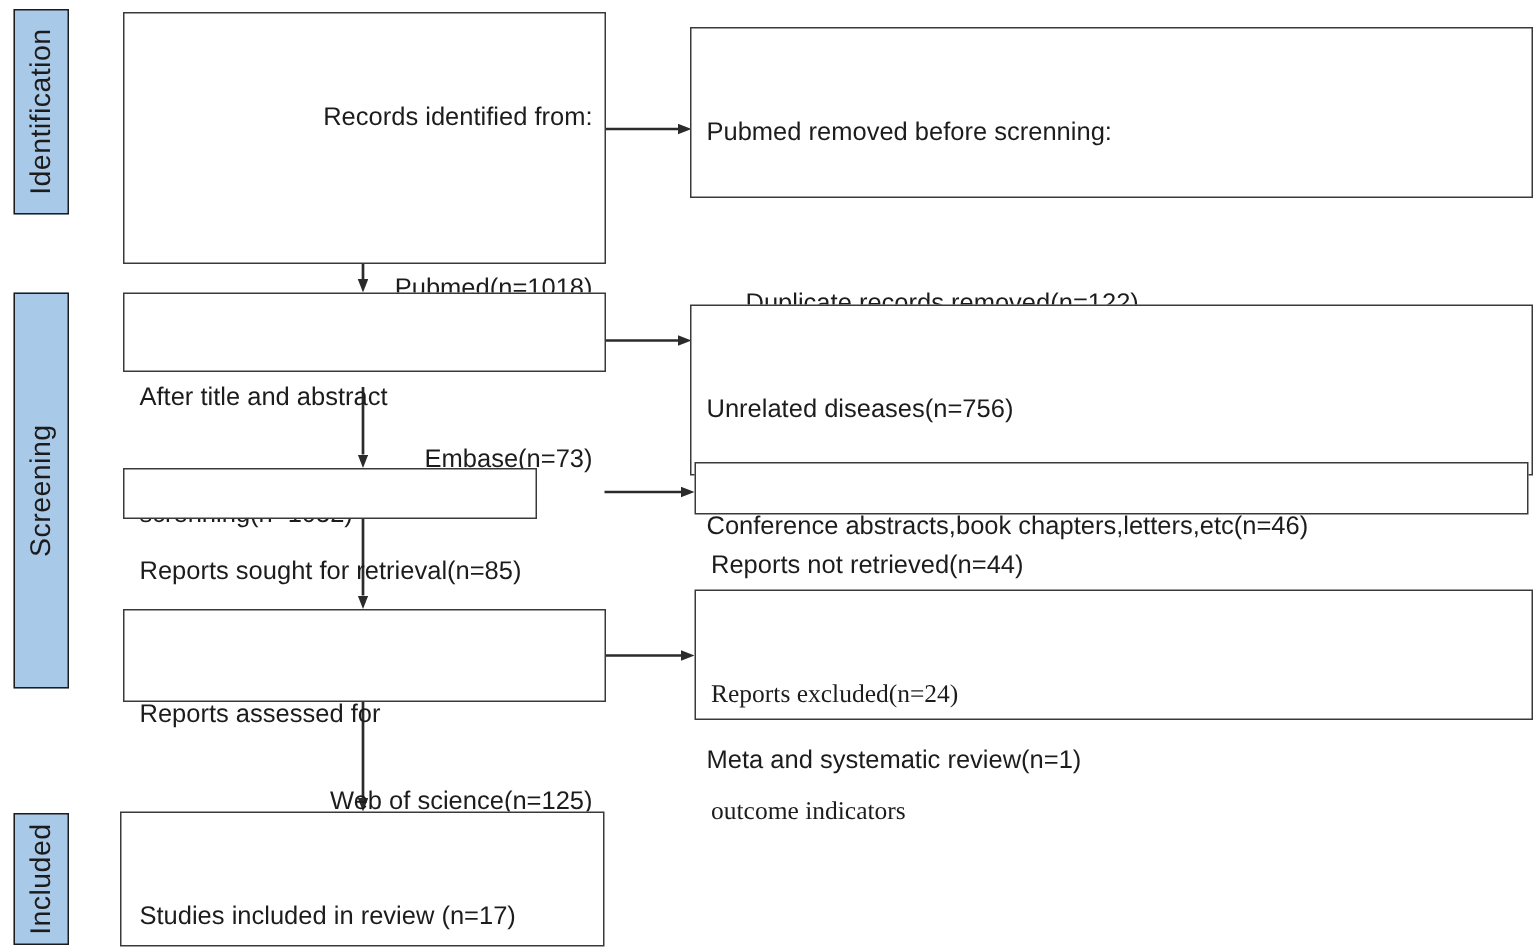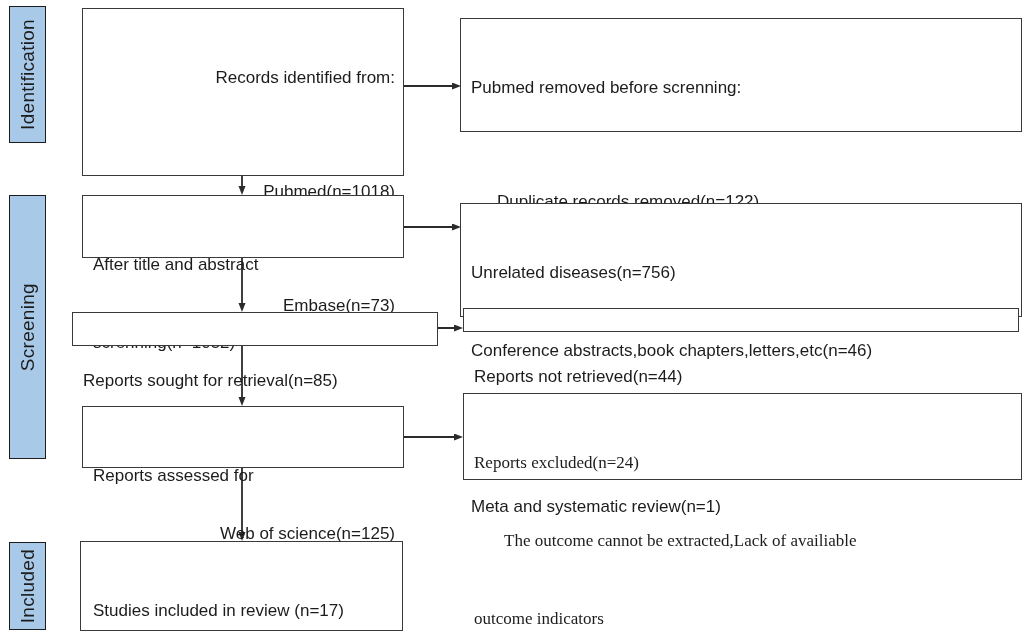--- a/index.html
+++ b/index.html
@@ -49,24 +49,24 @@
     font-size: 17px;
     line-height: 26px;
     padding: 4px 8px 0 10px;
     white-space: pre-wrap;
   }
   .box .indent { padding-left: 26px; margin-top: 36px; }
   .box .first-indent { text-indent: 30px; }
 
   #box-records-identified { left: 82px;  top: 8px;   width: 322px; height: 168px; text-align: right; }
   #box-records-removed    { left: 460px; top: 18px;  width: 562px; height: 114px; }
-  #box-title-abstract     { left: 82px;  top: 195px; width: 322px; height: 63px;  }
+  #box-title-abstract     { left: 82px;  top: 195px; width: 322px; height: 53px;  }
   #box-screening-excluded { left: 460px; top: 163px; width: 562px; height: 114px; margin-top: 40px; }
-  #box-reports-sought     { left: 72px;  top: 312px; width: 366px; height: 34px; padding-top: 3px; }
-  #box-reports-not-retrieved { left: 463px; top: 308px; width: 556px; height: 24px; padding-top: 3px; }
+  #box-reports-sought     { left: 82px;  top: 312px; width: 276px; height: 34px; padding-top: 3px; }
+  #box-reports-not-retrieved { left: 463px; top: 308px; width: 556px; height: 35px; padding-top: 3px; }
   #box-reports-assessed   { left: 82px;  top: 406px; width: 322px; height: 62px;  }
   #box-reports-excluded   { left: 463px; top: 393px; width: 559px; height: 87px; font-family: Liberation Serif, serif;  }
   #box-studies-included   { left: 80px;  top: 541px; width: 323px; height: 90px; padding-left: 12px;  }
 </style>
 </head>
 <body>
 
 <div class="canvas">
 
   <svg class="arrows" viewBox="0 0 1026 634">
@@ -130,21 +130,20 @@
     <div>Reports not retrieved(n=44)</div>
   </div>
 
   <div class="box" id="box-reports-assessed">
     <div>Reports assessed for</div>
     <div>eligibility(n=41)</div>
   </div>
 
   <div class="box" id="box-reports-excluded">
     <div>Reports excluded(n=24)</div>
-    <div class="first-indent">The outcome cannot be extracted,Lack of availiable</div>
     <div>outcome indicators</div>
   </div>
 
   <div class="box" id="box-studies-included">
     <div>Studies included in review (n=17)</div>
   </div>
 
 </div>
 
 </body></html>

